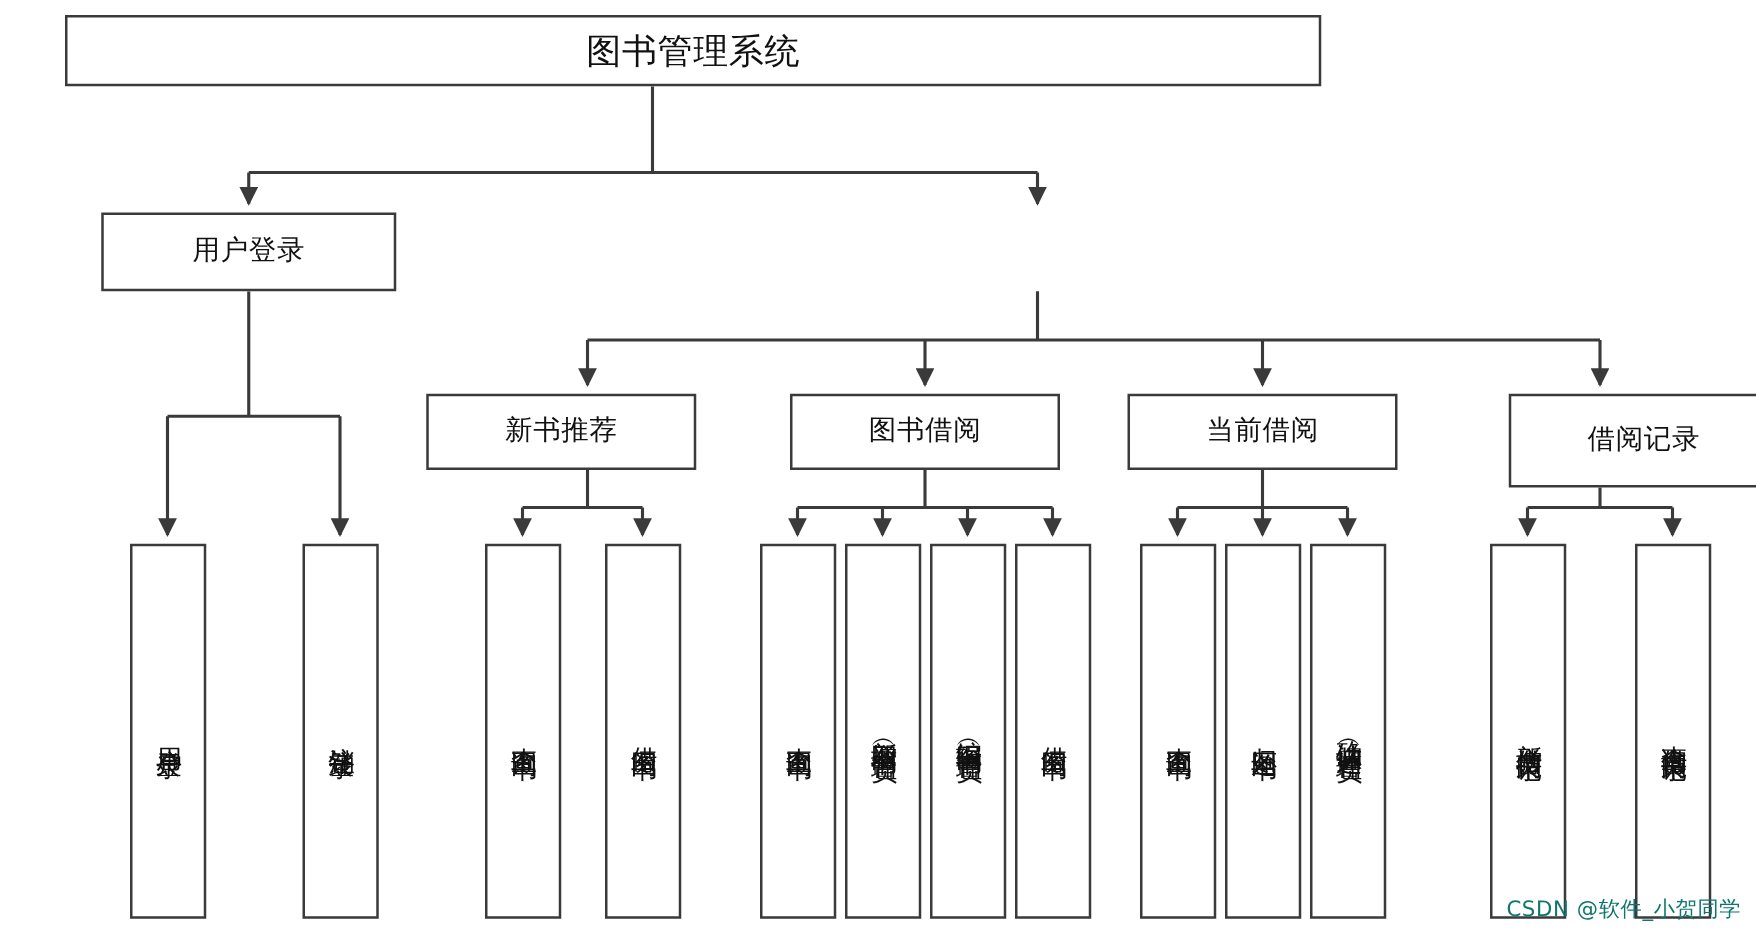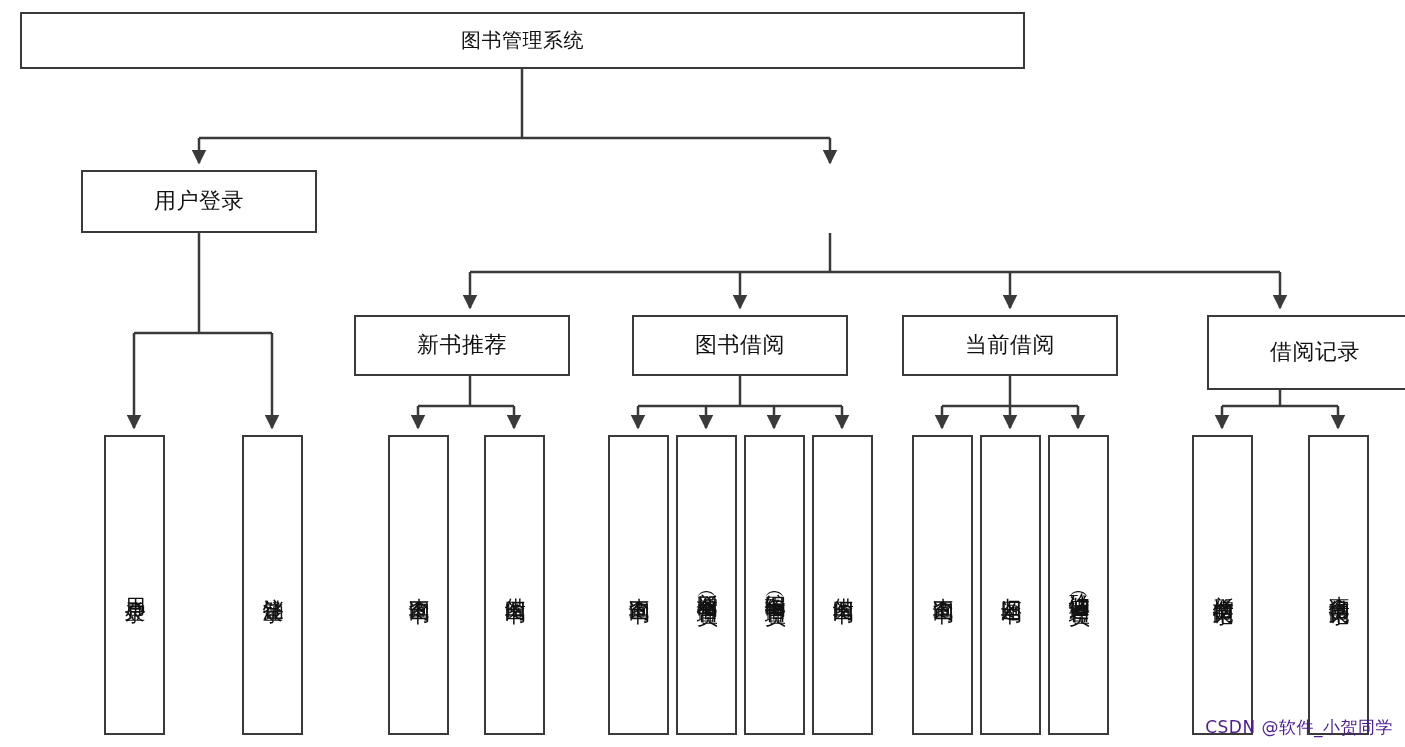--- a/index.html
+++ b/index.html
@@ -36,36 +36,37 @@
   }
   .node.vert {
     writing-mode: vertical-rl;
     text-orientation: upright;
     font-size: 21px;
     letter-spacing: 2px;
     padding: 6px 0;
     text-align: center;
   }
   .node.root {
-    font-size: 20px;
+    font-size: 28px;
+    margin-left: 32px;
   }
   svg.wires {
     position: absolute;
     left: 0;
     top: 0;
     width: 1405px;
     height: 747px;
     pointer-events: none;
   }
   .watermark {
     position: absolute;
     right: 12px;
     bottom: 8px;
     font-size: 17px;
-    color: #4c1d95;
+    color: #0f766e;
     letter-spacing: 0.5px;
     white-space: nowrap;
   }
 </style>
 </head>
 <body>
 
 <div id="canvas">
 
   <svg class="wires" viewBox="0 0 1405 747" xmlns="http://www.w3.org/2000/svg">
@@ -115,21 +116,21 @@
       <path d="M 1222 406 L 1338 406"></path>
       <path d="M 1222 406 L 1222 428" marker-end="url(#arrow)"></path>
       <path d="M 1338 406 L 1338 428" marker-end="url(#arrow)"></path>
     </g>
   </svg>
 
   <div class="node horiz root" style="left:20px; top:12px; width:1005px; height:57px;">图书管理系统</div>
 
   <div class="node horiz" style="left:81px; top:170px; width:236px; height:63px;">用户登录</div>
 
-  <div class="node horiz" style="left:354px; top:315px; width:216px; height:61px;">新书推荐</div>
+  <div class="node horiz" style="left:341px; top:315px; width:216px; height:61px;">新书推荐</div>
   <div class="node horiz" style="left:902px; top:315px; width:216px; height:61px;">当前借阅</div>
   <div class="node horiz" style="left:632px; top:315px; width:216px; height:61px;">图书借阅</div>
   <div class="node horiz" style="left:1179px; top:315px; width:216px; height:75px;margin-left:28px;">借阅记录</div>
 
   <div class="node vert" style="left:104px; top:435px; width:61px; height:300px;">用户登录</div>
   <div class="node vert" style="left:242px; top:435px; width:61px; height:300px;">注销登录</div>
 
   <div class="node vert" style="left:388px; top:435px; width:61px; height:300px;">查询图书</div>
   <div class="node vert" style="left:484px; top:435px; width:61px; height:300px;">借阅图书</div>
 

